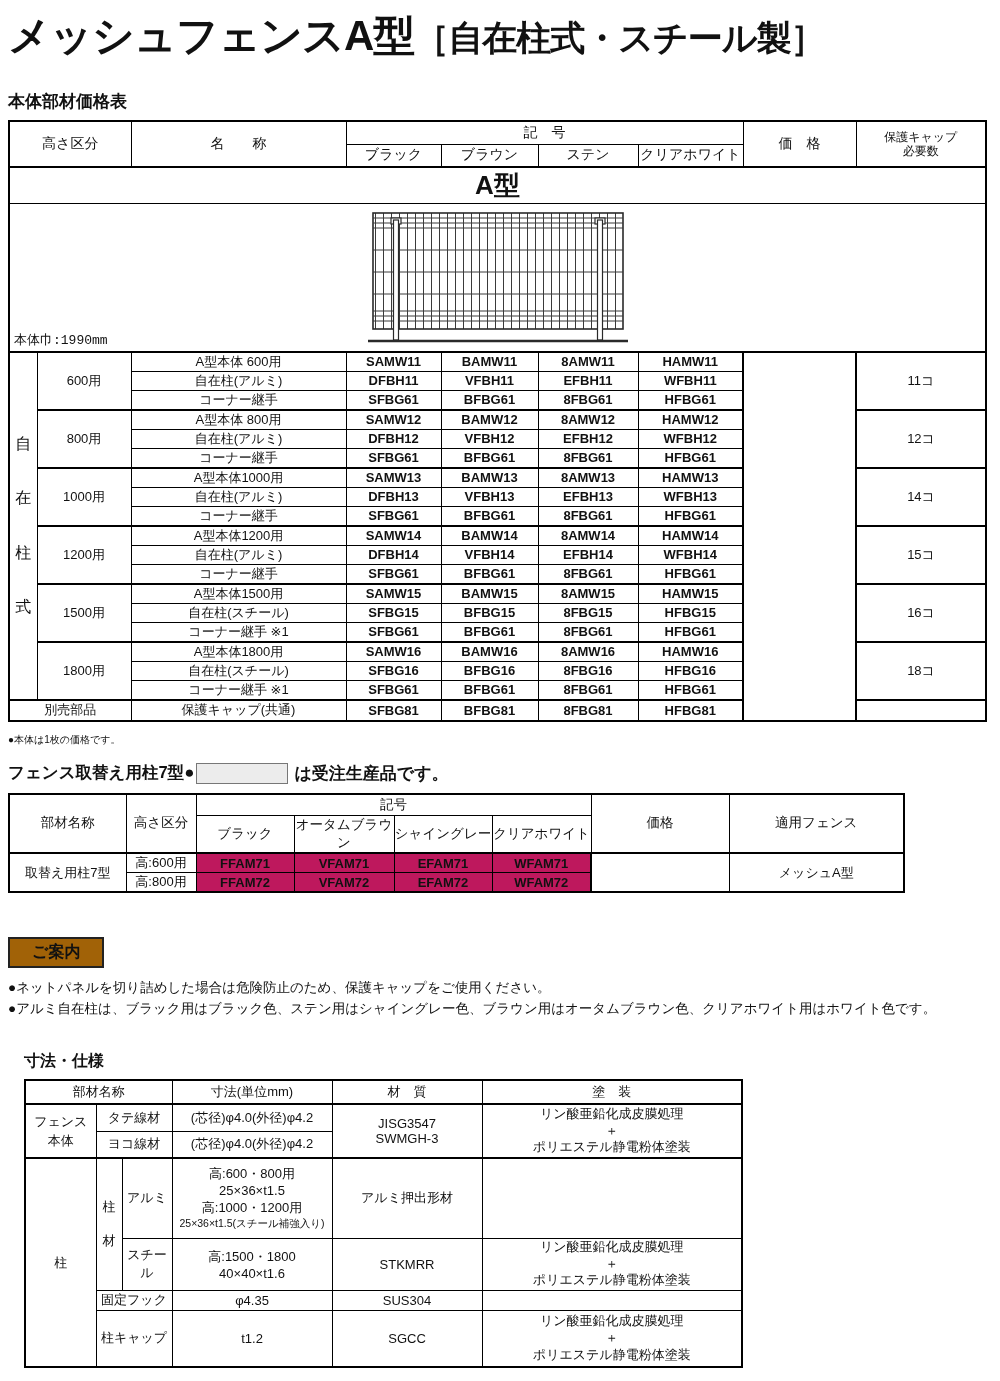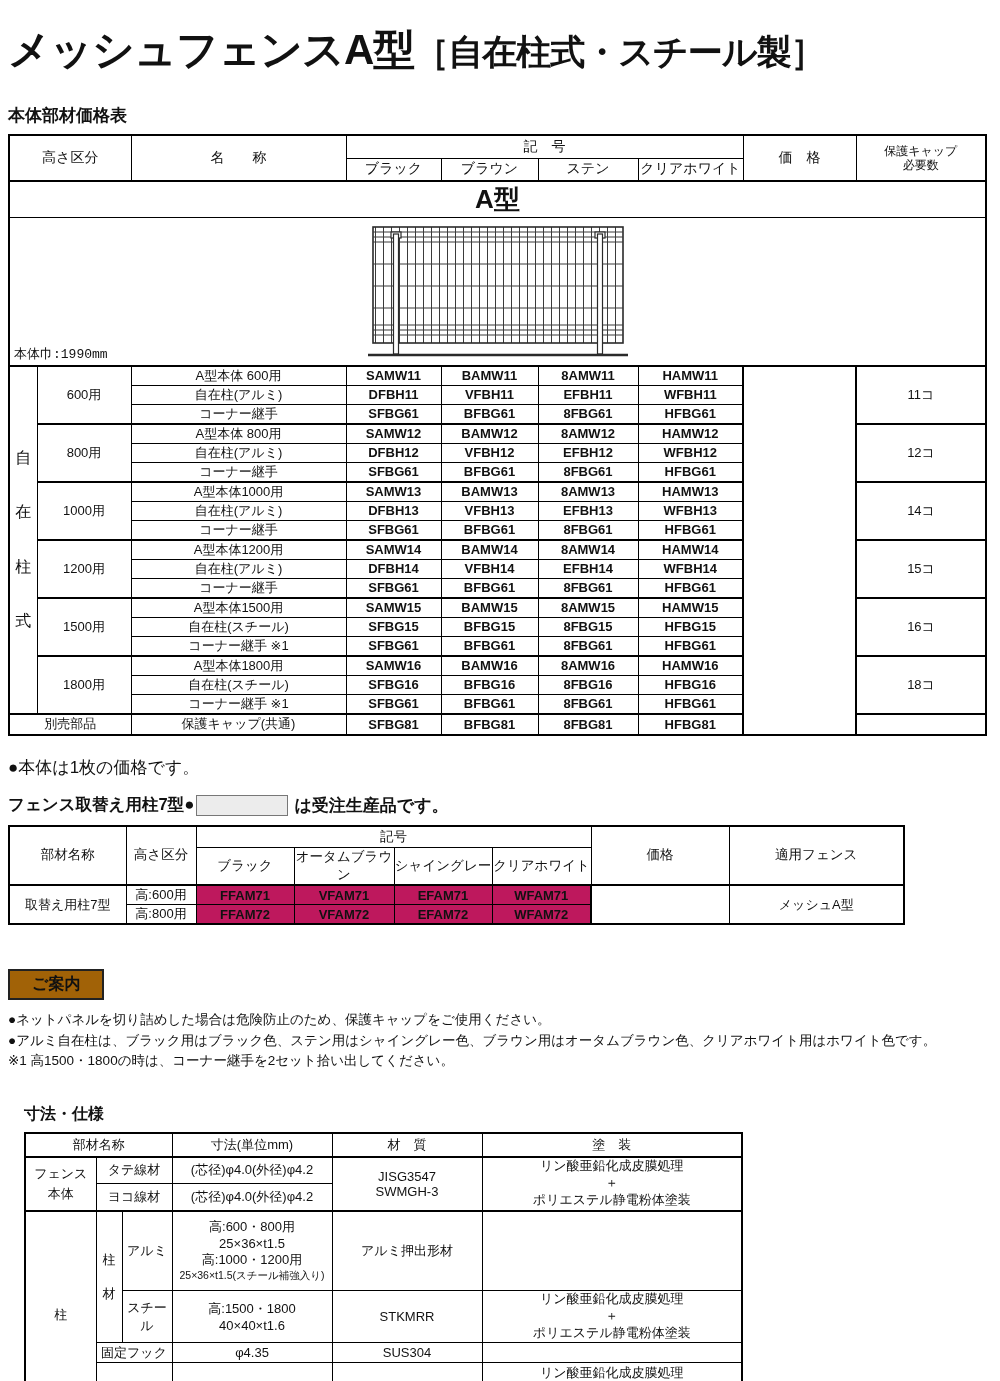--- a/index.html
+++ b/index.html
@@ -5,21 +5,21 @@
   * { box-sizing: border-box; margin: 0; padding: 0; }
   html,body { background:#fff; }
   body {
     width: 1000px; height: 1381px; overflow: hidden; position: relative;
     font-family: "Liberation Sans", "DejaVu Sans", sans-serif;
     color: #111;
   }
   .content { padding: 8px 8px 0 8px; }
 
   
-  .main-title { margin-top: 14px; white-space: nowrap; letter-spacing: -1px; }
+  .main-title { margin-top: 0; white-space: nowrap; letter-spacing: -1px; }
   .main-title .big { font-size: 42px; font-weight: bold; }
   .main-title .bracket { font-size: 35px; font-weight: bold; }
   .section-title { margin-top: 26px; font-size: 17px; font-weight: bold; }
 
   
   table { border-collapse: collapse; table-layout: fixed; }
   .t1 { width: 977px; margin-top: 7px; border: 2.5px solid #000; }
   .t1 th, .t1 td { border: 1px solid #000; text-align: center; vertical-align: middle; padding: 0; font-weight: normal; overflow: hidden; }
   .t1 .type-row td { height: 36px; font-size: 26px; font-weight: bold; border-bottom: 1px solid #000; }
   .t1 .illus-row td { height: 148px; position: relative; }
@@ -30,21 +30,21 @@
   .t1 tbody tr.xrow { height: 21px; }
   .t1 td.code { font-weight: bold; letter-spacing: 0; }
   .t1 tr.gf td { border-top: 2.5px solid #000; }
   .t1 td.price { border-left: 2px solid #000; border-right: 2px solid #000; }
   .t1 td.side { font-size: 16px; line-height: 3.4; }
   .pre { white-space: pre-line; }
   .wnote { position: absolute; left: 4px; bottom: 2px; font-size: 13px; font-family: Liberation Mono, monospace; }
   .fence-wrap { display:flex; justify-content:center; align-items:center; height:100%; }
 
   
-  .note1 { margin-top: 20px; font-size: 17px; }
+  .note1 { margin-top: 11px; font-size: 10px; }
   .row-between { margin-top: 15px; display: flex; align-items: center; justify-content: flex-start; padding-right: 97px; }
   .t2-title { font-size: 16.5px; font-weight: bold; }
   .legend { display: flex; align-items: center; font-size: 17px; font-weight: bold; }
   .legend .swatch { display:inline-block; width: 92px; height: 21px; background: #ececec; border: 1px solid #777; margin: 0 6px 0 2px; }
 
   
   .t2 { width: 895px; margin-top: 8px; border: 2.5px solid #000; }
   .t2 th, .t2 td { border: 1px solid #000; text-align: center; vertical-align: middle; padding: 0; font-weight: normal; }
   .t2 thead tr { height: 22px; font-size: 13.5px; }
   .t2 thead th[rowspan], .t2 thead tr.sub th { border-bottom: 2.5px solid #000; }
@@ -374,21 +374,20 @@
         <td class="code">WFAM72</td>
       </tr>
     </tbody>
   </table>
 
   
   <div class="guide-box">ご案内</div>
   <div class="guide-lines">
     <div>●ネットパネルを切り詰めした場合は危険防止のため、保護キャップをご使用ください。</div>
     <div>●アルミ自在柱は、ブラック用はブラック色、ステン用はシャイングレー色、ブラウン用はオータムブラウン色、クリアホワイト用はホワイト色です。</div>
-    <div>※1 高1500・1800の時は、コーナー継手を2セット拾い出してください。</div>
   </div>
 
   
   <div class="spec-title">寸法・仕様</div>
   <table class="spec">
     <colgroup>
       <col style="width:71px">
         <col style="width:26px">
         <col style="width:50px">
       <col style="width:160px">

